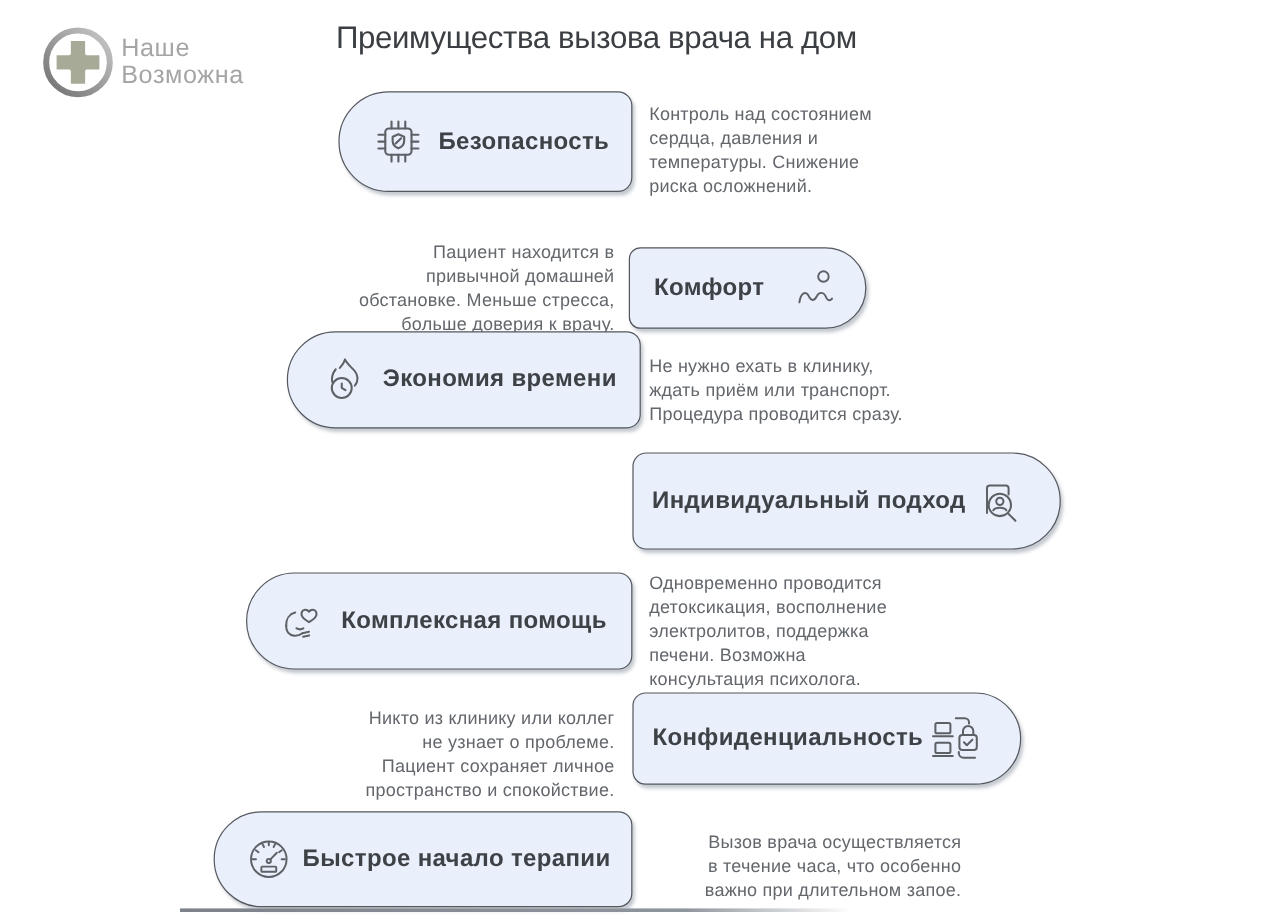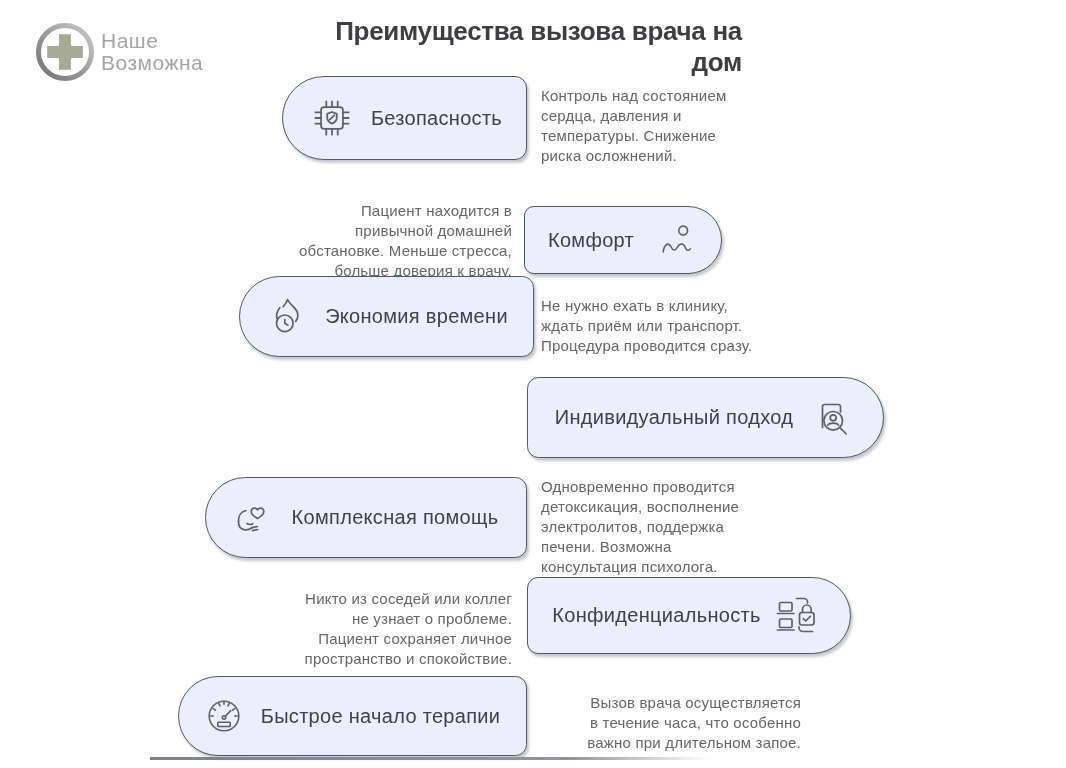--- a/index.html
+++ b/index.html
@@ -6,34 +6,34 @@
   .stage{
     position:relative;width:1066px;height:768px;overflow:hidden;background:#ffffff;
     font-family:"Liberation Sans",sans-serif;
   }
   
   .logo{position:absolute;left:33px;top:20px;display:flex;align-items:center;}
   .logo-text{position:absolute;left:68px;top:10px;font-size:21px;line-height:22px;
     color:#a5a5a5;letter-spacing:.5px;}
   
   .page-title{
-    position:absolute;left:280px;top:16px;width:462px;text-align:right;
-    font-size:26px;font-weight:bold;color:#3b3e42;letter-spacing:-0.3px;
+    position:absolute;left:280px;top:16px;width:462px;text-align:left;
+    font-size:26px;font-weight:normal;color:#3b3e42;letter-spacing:-0.3px;
   }
   
   .card{
     position:absolute;display:flex;align-items:center;box-sizing:border-box;
     background:#e9effb;border:1.6px solid #54575d;
     box-shadow:2px 3px 3px rgba(125,135,150,.45);
   }
   .card.side-left{border-radius:42px 12px 12px 42px;padding:0 10px 0 24px;}
   .card.side-right{border-radius:12px 42px 42px 12px;padding:0 30px 0 13px;}
   .card.center{justify-content:center;gap:22px;padding:0 10px;}
   .card-title{
-    flex:1 1 auto;text-align:center;font-size:20px;font-weight:normal;
+    flex:1 1 auto;text-align:center;font-size:20px;font-weight:bold;
     color:#3e4247;letter-spacing:.3px;
   }
   .card.center .card-title{flex:0 1 auto;}
   .icon{flex:0 0 auto;display:flex;align-items:center;}
   .icon svg{fill:none;stroke:#5d6166;stroke-width:1.7;stroke-linecap:round;stroke-linejoin:round;}
   
   .c1{left:282px;top:76px;width:245px;height:84px;}
   .c2{left:524px;top:174px;width:198px;height:68px;margin-top:32px;}
   .c3{left:239px;top:276px;width:295px;height:81px;}
   .c4{left:527px;top:377px;width:357px;height:81px;justify-content:center;}
@@ -173,21 +173,21 @@
         <rect x="7.5" y="27" width="12.5" height="8.5" rx="1.3"></rect>
         <path d="M5.5 38h16.5"></path>
         <path d="M30.5 20.5v-3.2a4.3 4.3 0 0 1 8.6 0v3.2"></path>
         <rect x="27.5" y="20.5" width="14.5" height="12.5" rx="2.4"></rect>
         <path d="M31.3 26.6l2.4 2.4 4.6-4.6"></path>
         <path d="M24.5 6.5h7.5a3.5 3.5 0 0 1 3.5 3.5v1"></path>
         <path d="M40.5 39.5H31a4 4 0 0 1-4-4v-.8"></path>
       </svg>
     </span>
   </div>
-  <div class="desc r d6">Никто из соседей или коллег
+  <div class="desc r d6">Никто из клинику или коллег
 не узнает о проблеме.
 Пациент сохраняет личное
 пространство и спокойствие.</div>
 
   <div class="card side-left c7">
     <span class="icon">
       <svg width="42" height="42" viewBox="0 0 44 44">
         <circle cx="22" cy="22" r="15.5"></circle>
         <path d="M8 22h2.8M10.7 14.2l2.3 1.7M16.5 8.8l1.3 2.5M22 7v2.8M27.5 8.8l-1.3 2.5M33.3 14.2l-2.3 1.7M36 22h-2.8"></path>
         <circle cx="22" cy="23.5" r="1.8"></circle>

